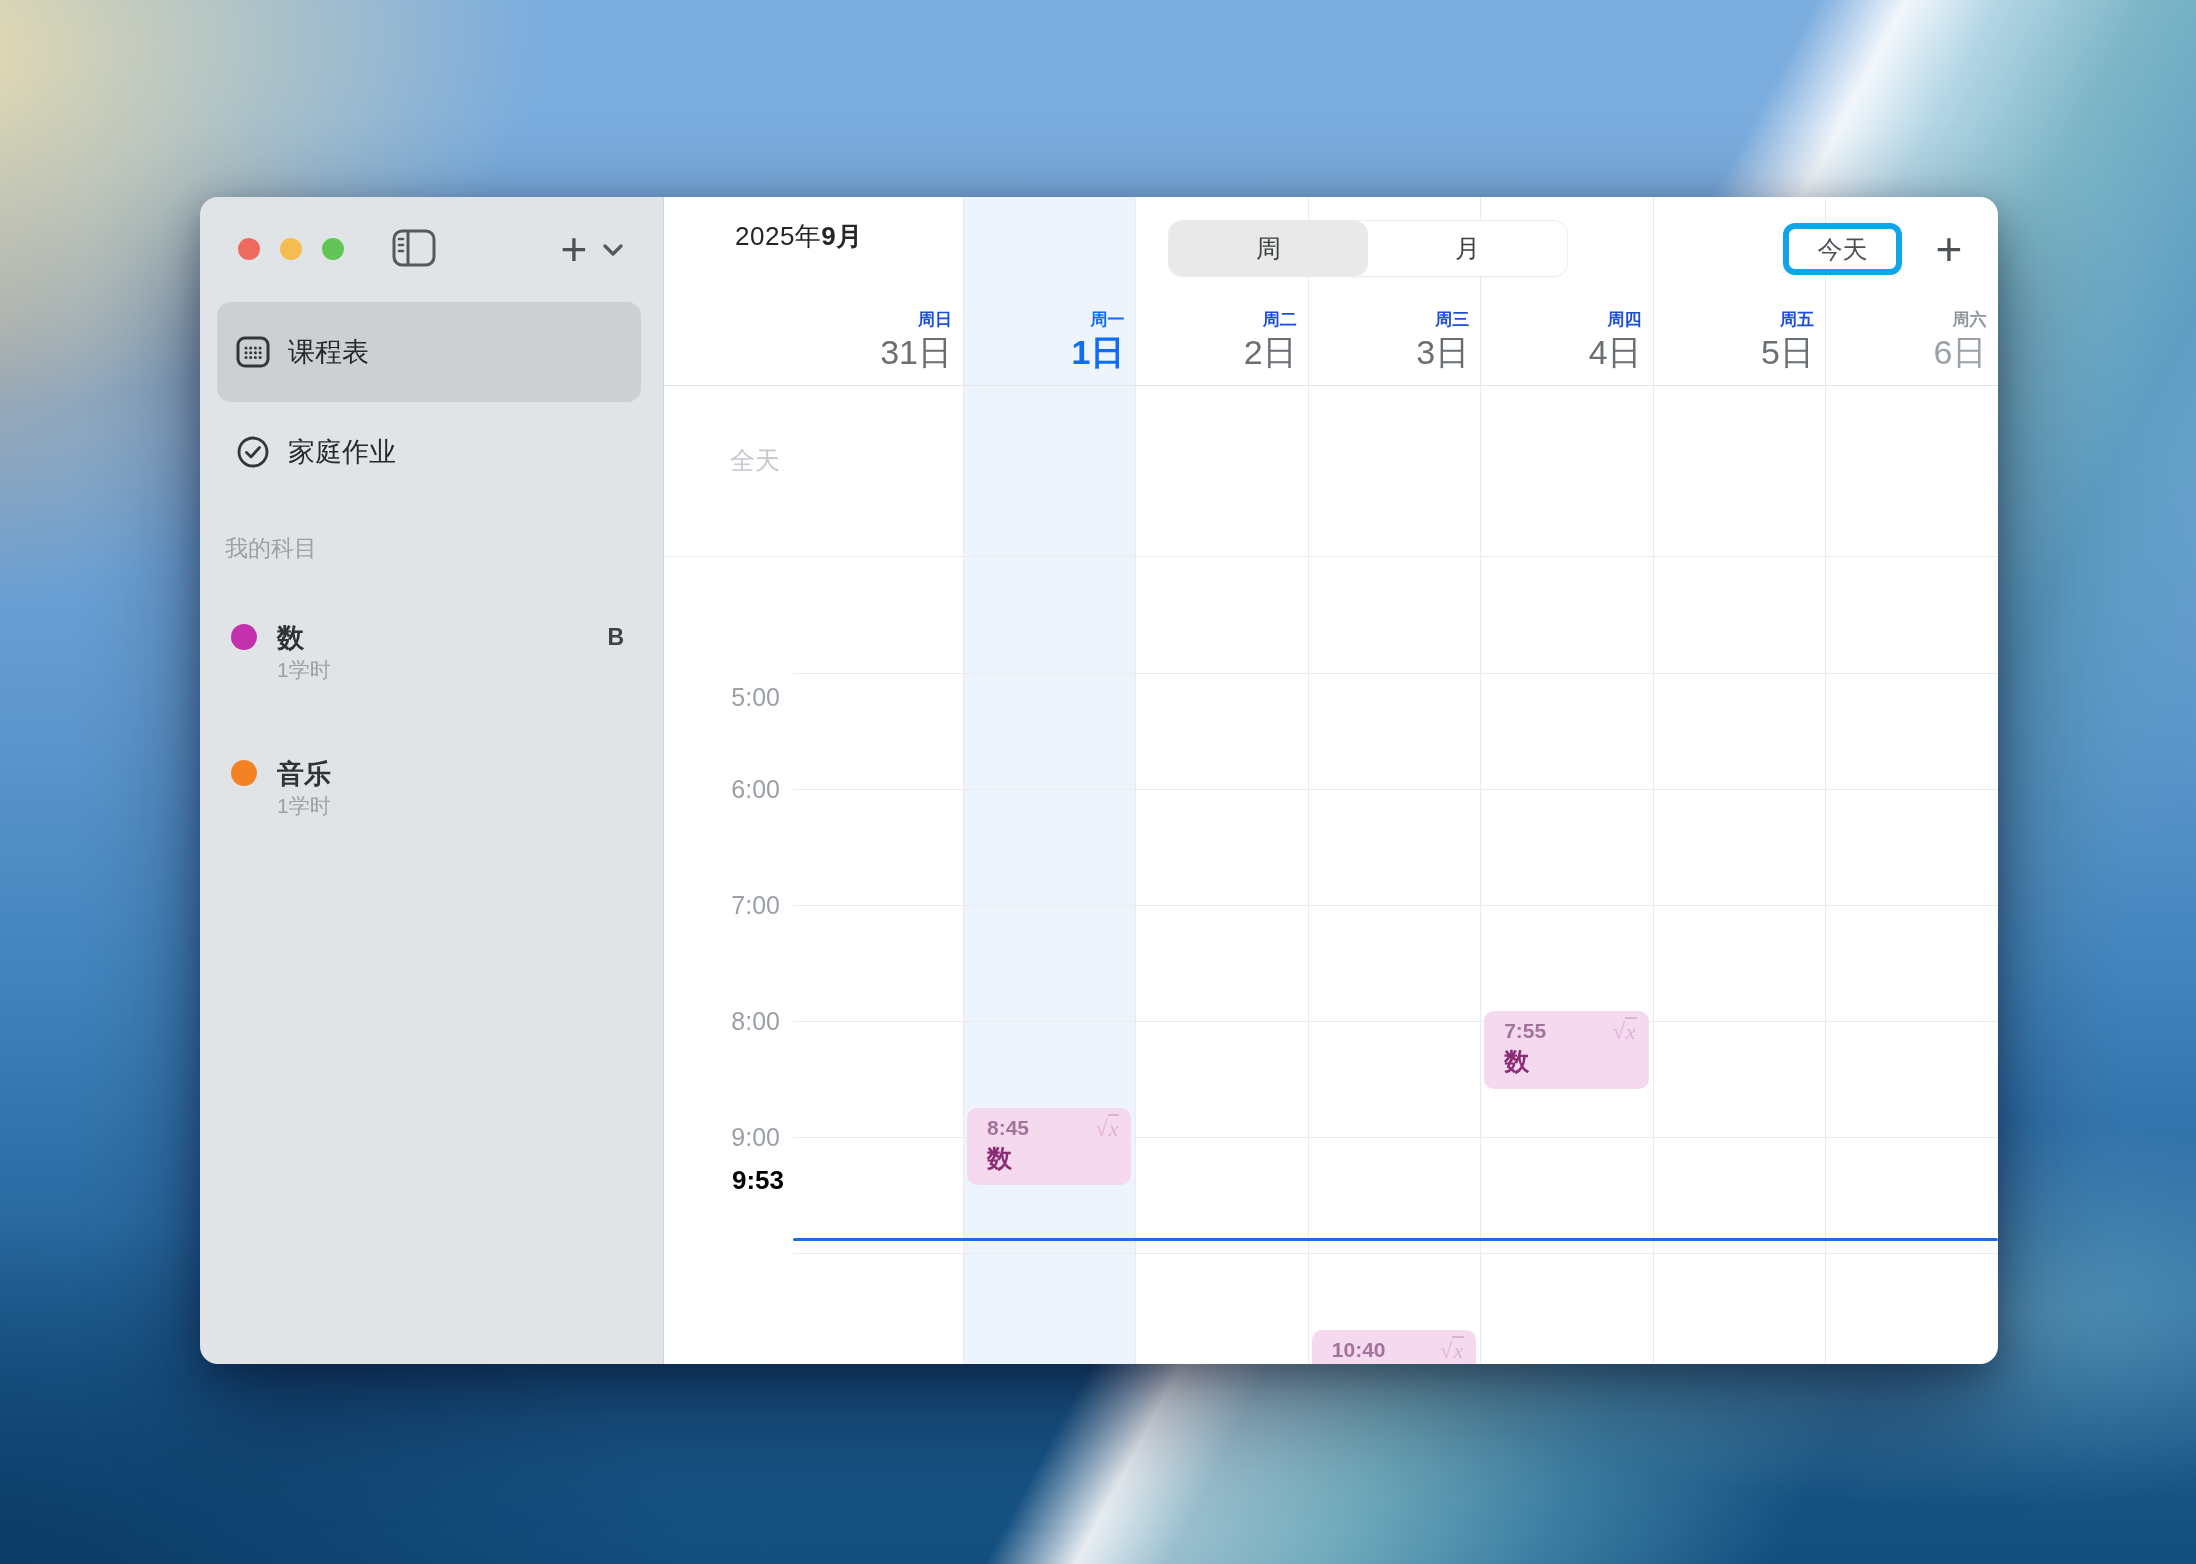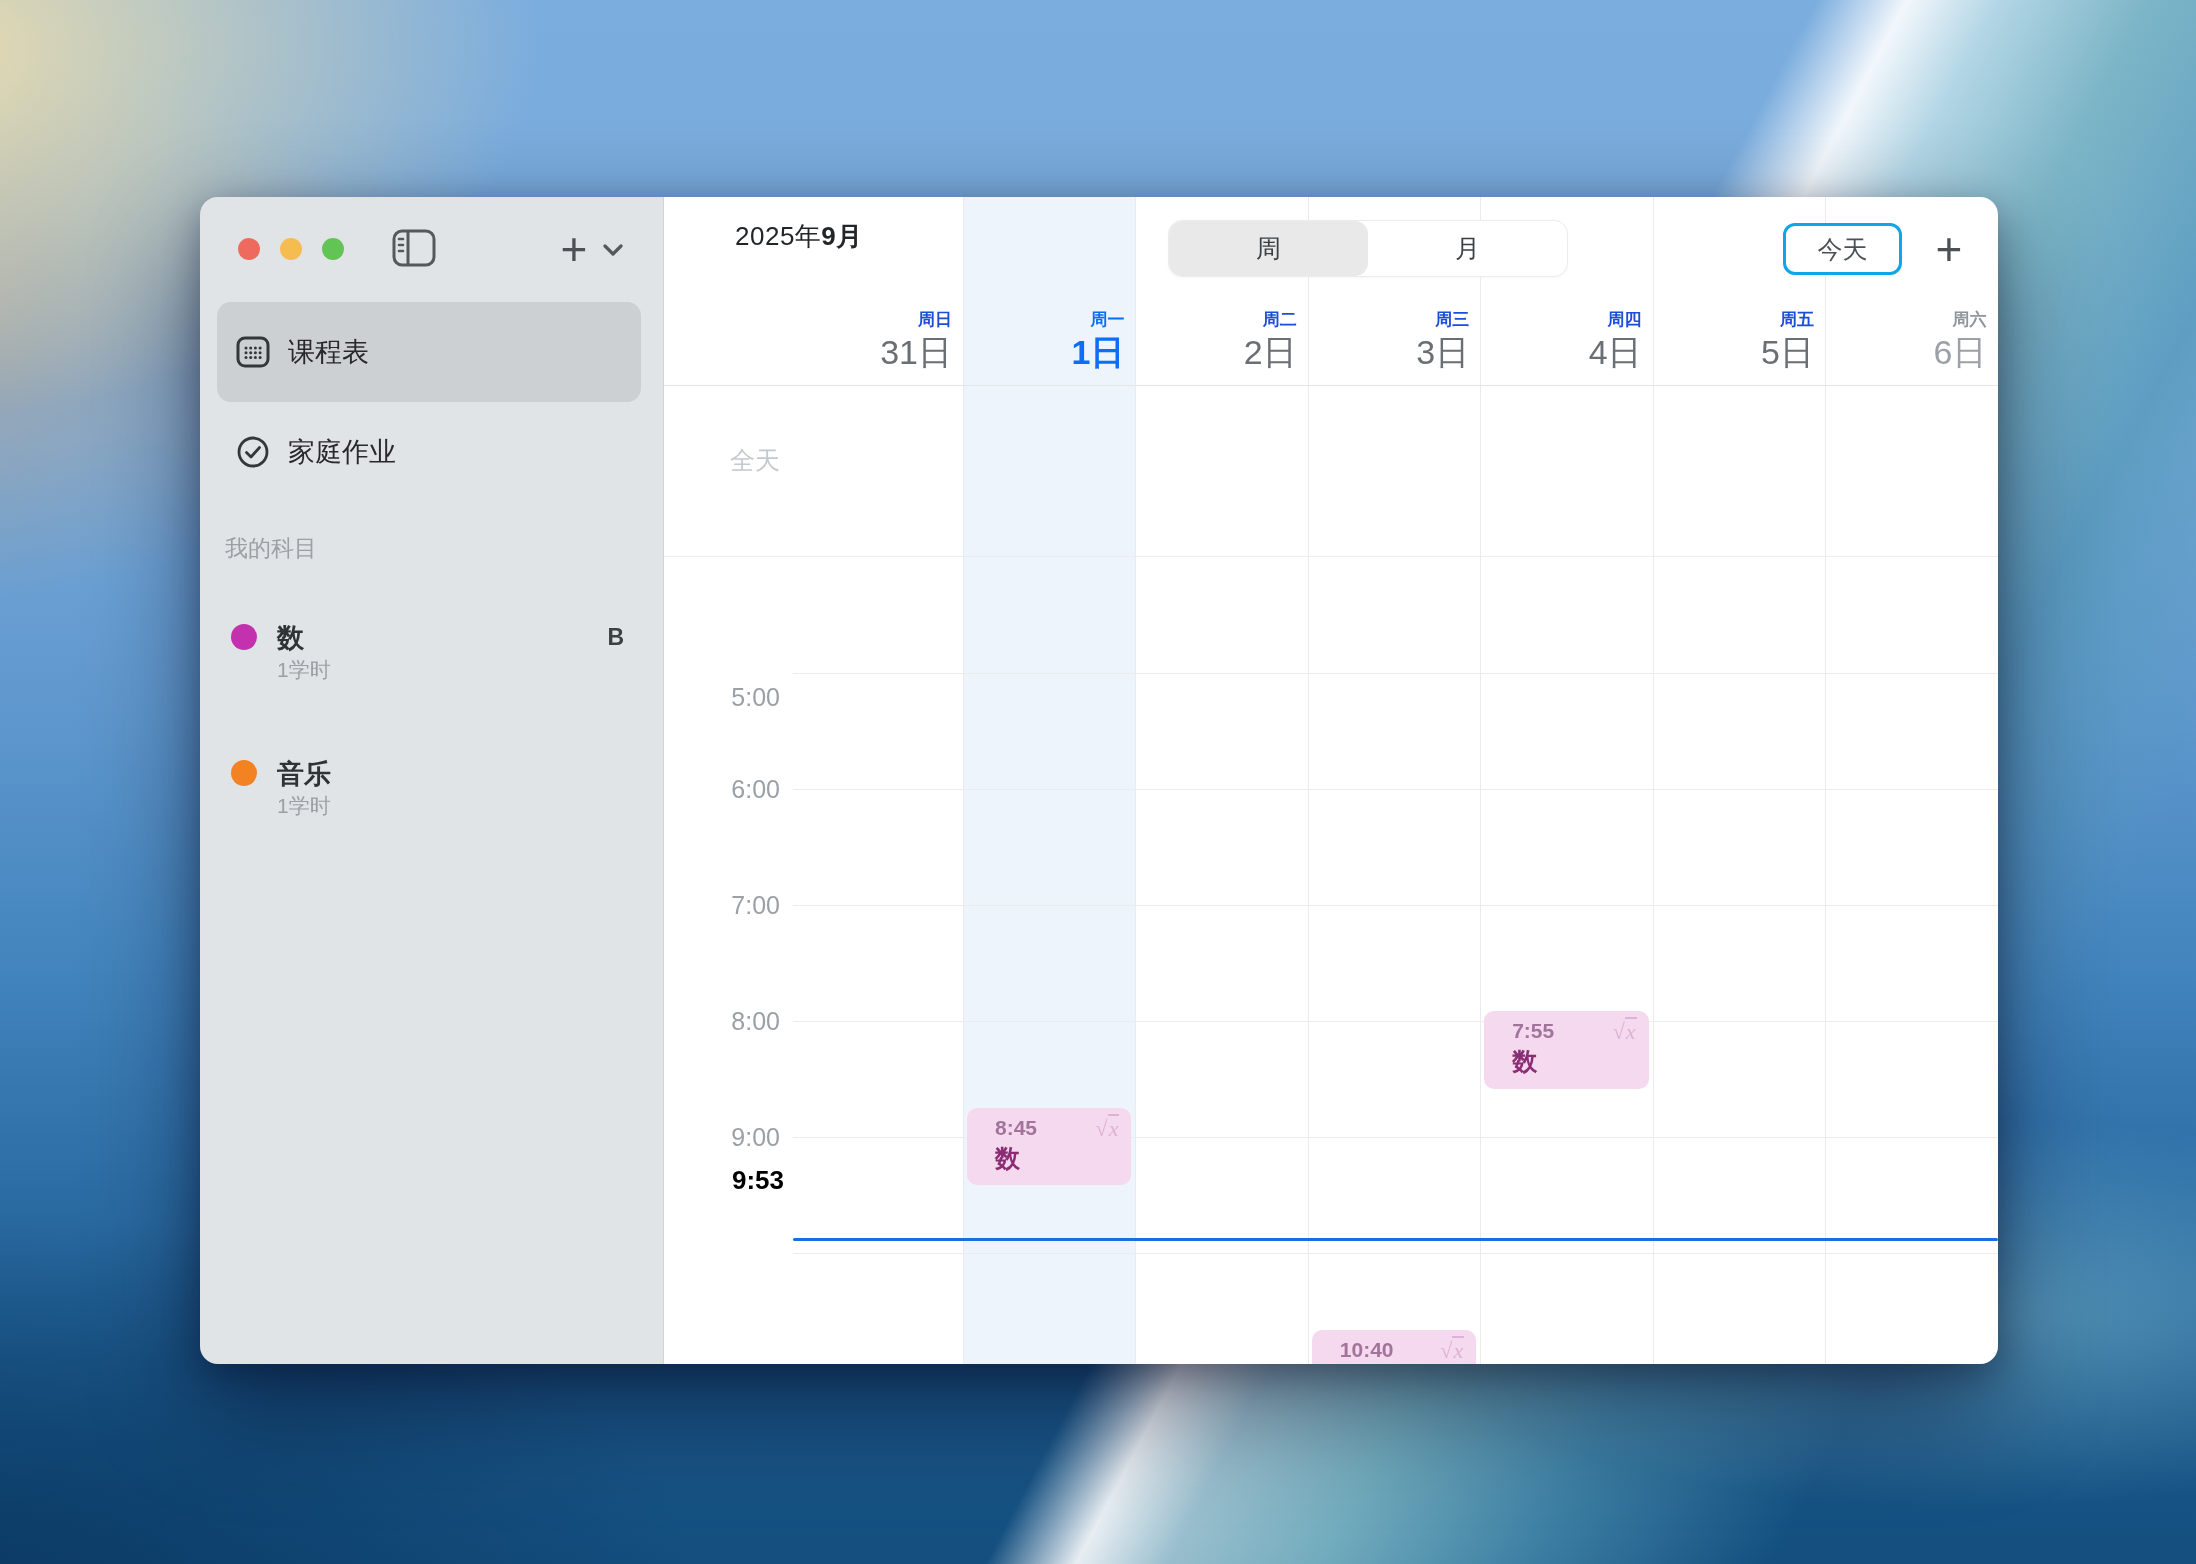--- a/index.html
+++ b/index.html
@@ -64,32 +64,32 @@
 
   .main-header { position:absolute; left:0; top:0; right:0; height:110px; }
   .cal-title { position:absolute; left:71px; top:22px; font-size:26px; color:#232629; letter-spacing:.5px; }
   .cal-title .t-prefix { font-weight:500; }
   .cal-title .t-month { font-weight:800; }
 
   .segmented { position:absolute; left:504px; top:23px; width:400px; height:57px; background:#fff; border:1px solid #ececee; border-radius:14px; display:flex; overflow:hidden; box-shadow:0 1px 3px rgba(0,0,0,.03); }
   .segment { flex:1; border:none; background:transparent; font-size:25px; color:#3c4043; cursor:pointer; border-radius:13px; font-family:inherit; }
   .segment.selected { background:#e9e9ea; }
 
-  .today-btn { position:absolute; left:1119px; top:26px; width:119px; height:52px; background:#fff; border:3px solid #0ea5e9; border-radius:12px; font-size:25px; color:#4c5156; cursor:pointer; box-shadow:0 1px 3px rgba(0,0,0,.04); font-family:inherit; }
+  .today-btn { position:absolute; left:1119px; top:26px; width:119px; height:52px; background:#fff; border:6px solid #0ea5e9; border-radius:12px; font-size:25px; color:#4c5156; cursor:pointer; box-shadow:0 1px 3px rgba(0,0,0,.04); font-family:inherit; }
   .add-event-btn { position:absolute; left:1256px; top:24px; width:58px; height:56px; background:none; border:none; font-size:46px; font-weight:300; color:#4c5156; cursor:pointer; line-height:52px; }
 
   .day-cell { position:absolute; top:112px; height:76px; text-align:right; padding-right:11px; cursor:default; }
   .day-weekday { font-size:17px; font-weight:600; color:#1d4ed8; line-height:22px; }
   .day-date { font-size:34px; color:#6a6f74; line-height:42px; }
   .day-cell.today .day-weekday { color:#0d6ef5; font-weight:700; }
   .day-cell.today .day-date { color:#0d6ef5; font-weight:700; }
   .day-cell.muted .day-weekday { color:#8e959b; }
   .day-cell.muted .day-date { color:#9ba1a7; }
 
-  .event-card { position:absolute; border-radius:10px; padding:8px 28px; cursor:pointer; }
+  .event-card { position:absolute; border-radius:10px; padding:8px 20px; cursor:pointer; }
   .event-time { font-size:21px; font-weight:600; }
   .event-icon { position:absolute; right:12px; top:8px; font-size:22px; font-family:"Liberation Serif", serif; font-style:italic; }
   .event-icon .sqx { border-top:2px solid currentColor; padding:0 1px; }
   .event-title { font-size:25px; font-weight:700; margin-top:2px; }
 
   .now-line { position:absolute; left:129px; right:0; height:3px; border-radius:2px; }
   .now-label { position:absolute; left:0; width:120px; text-align:right; font-size:26px; font-weight:700; }
 </style>
 </head>
 <body>

